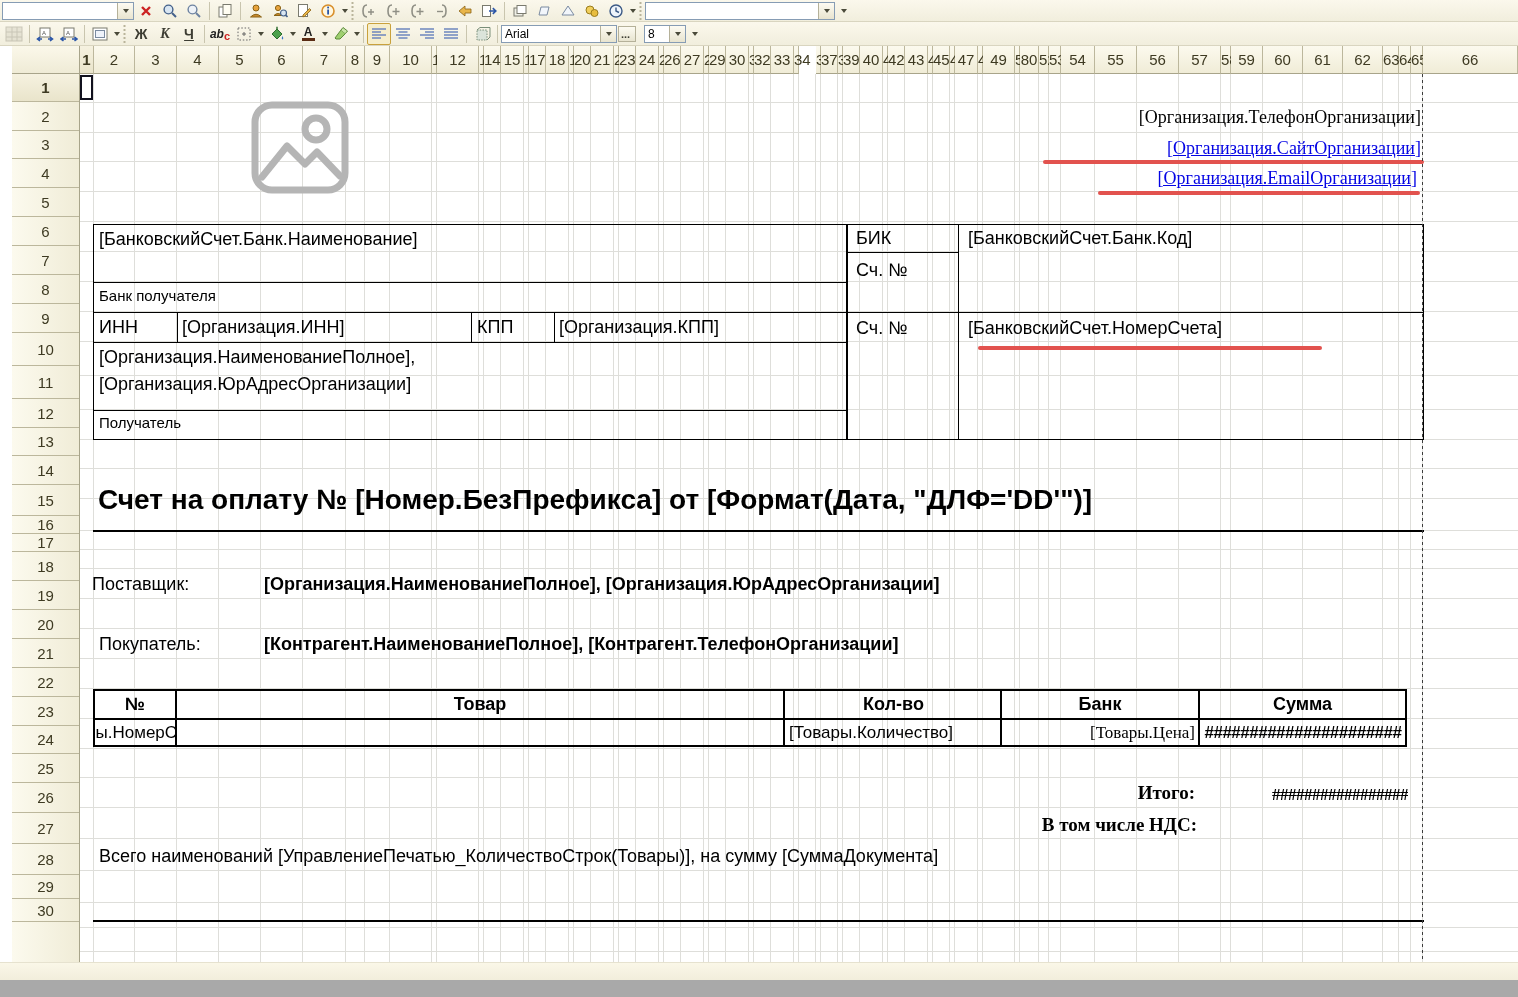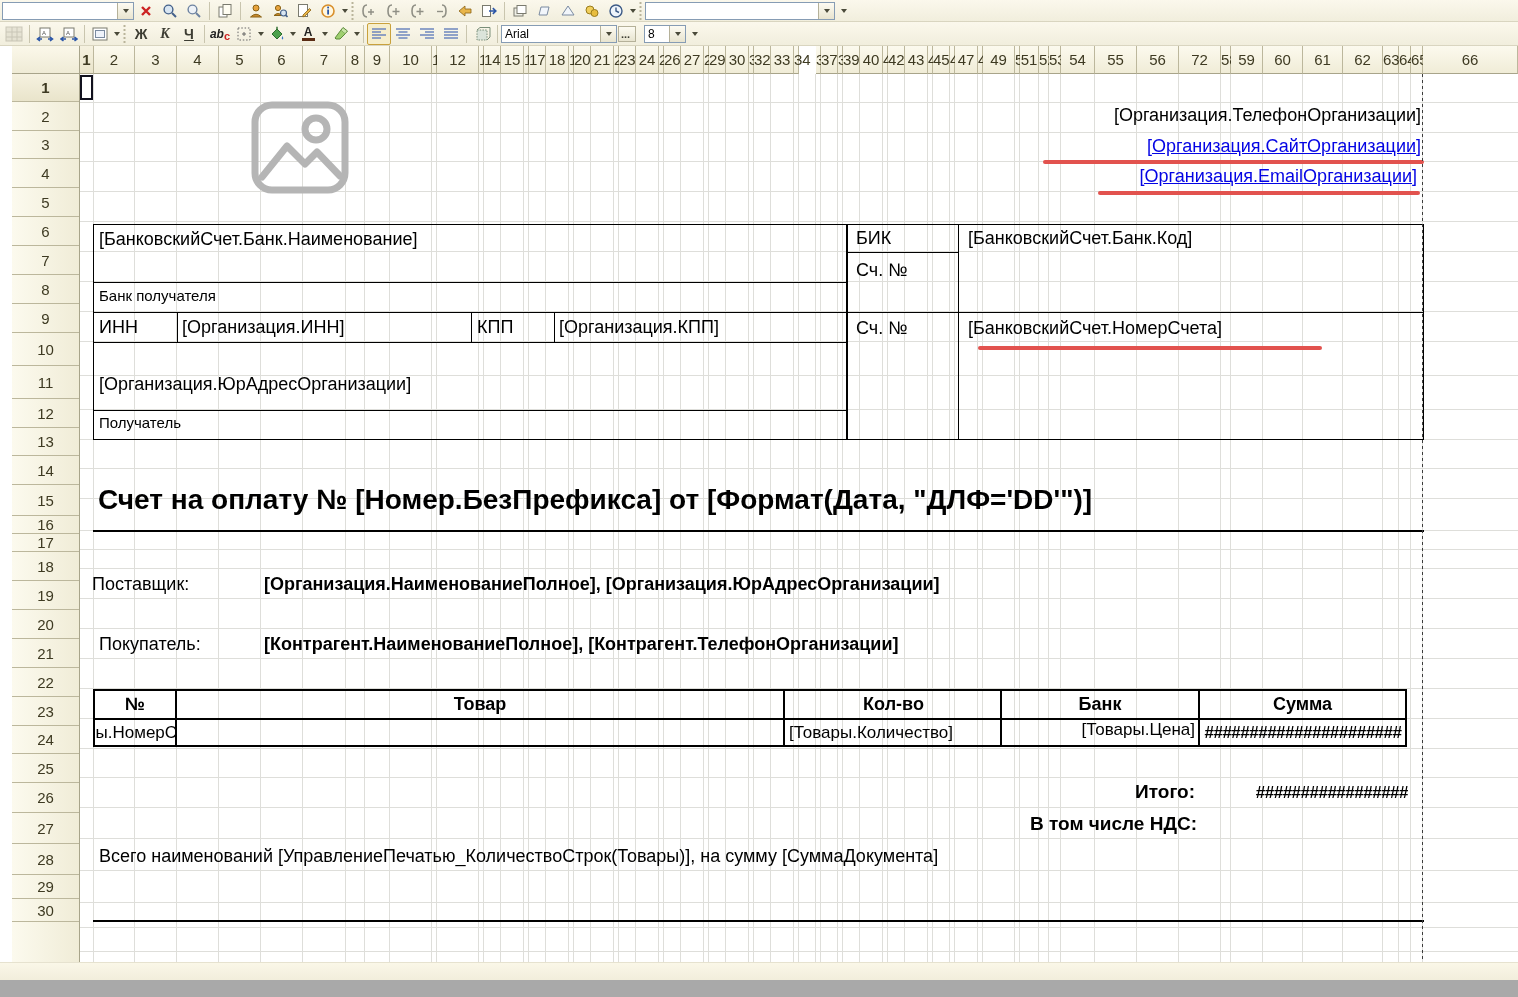--- a/index.html
+++ b/index.html
@@ -34,21 +34,21 @@
   #rowheads{position:absolute;left:12px;top:74px;width:68px;height:888px;overflow:hidden;background:linear-gradient(90deg,#fcfaee,#f0ecd7);border-right:1px solid #a8a48a;box-sizing:border-box;}
   .rowh{width:67px;text-align:center;font-size:15px;color:#3e3a22;box-sizing:border-box;border-bottom:1px solid #bcb79c;display:flex;align-items:center;justify-content:center;overflow:visible;}
   .rowh.sel{font-weight:bold;background:linear-gradient(#f6f2e0,#e9e4cb);}
 
   
   #grid{position:absolute;left:80px;top:74px;width:1438px;height:888px;background:#fff;overflow:hidden;}
   .glv{position:absolute;top:0;width:1px;height:888px;background:#dededa;}
   .glh{position:absolute;left:0;height:1px;width:1438px;background:#dededa;}
   #cursor{position:absolute;left:0;top:1px;width:13px;height:25px;border:2px solid #11111e;background:#fff;box-sizing:border-box;}
   .abs{position:absolute;white-space:nowrap;}
-  .clipR{display:flex;justify-content:flex-end;overflow:hidden;}
+  .clipR{display:flex;justify-content:flex-end;align-items:center;overflow:hidden;font-family:Liberation Serif, serif;}
   .clipC{display:flex;justify-content:center;align-items:center;overflow:hidden;}
   .t18{font-size:18px;color:#000;}
   .t15{font-size:15px;color:#000;}
   .bold{font-weight:bold;}
   .link{color:#0404e4;text-decoration:underline;font-size:18px;}
   .redline{position:absolute;height:4px;background:#e2524e;border-radius:2px;}
   .bl{position:absolute;background:#000;}
   .dashv{position:absolute;left:1342px;top:0;width:1px;height:888px;
     background:repeating-linear-gradient(#3c3c3c 0 3px,transparent 3px 6px);}
   .hash{font-weight:bold;font-size:17px;letter-spacing:-.5px;}
@@ -366,27 +366,27 @@
       <div class="colh" style="width: 5px;">41</div>
       <div class="colh" style="width: 17px;">42</div>
       <div class="colh" style="width: 23px;">43</div>
       <div class="colh" style="width: 5px;">44</div>
       <div class="colh" style="width: 17px;">45</div>
       <div class="colh" style="width: 5px;">46</div>
       <div class="colh" style="width: 23px;">47</div>
       <div class="colh" style="width: 5px;">48</div>
       <div class="colh" style="width: 32px;">49</div>
       <div class="colh" style="width: 5px;">50</div>
-      <div class="colh" style="width: 19px;">51</div>
+      <div class="colh" style="width: 19px;">80</div>
       <div class="colh" style="width: 10px;">52</div>
       <div class="colh" style="width: 12px;">53</div>
       <div class="colh" style="width: 34px;">54</div>
       <div class="colh" style="width: 42px;">55</div>
       <div class="colh" style="width: 42px;">56</div>
-      <div class="colh" style="width: 42px;">72</div>
+      <div class="colh" style="width: 42px;">57</div>
       <div class="colh" style="width: 10px;">58</div>
       <div class="colh" style="width: 32px;">59</div>
       <div class="colh" style="width: 40px;">60</div>
       <div class="colh" style="width: 40px;">61</div>
       <div class="colh" style="width: 40px;">62</div>
       <div class="colh" style="width: 16px;">63</div>
       <div class="colh" style="width: 12px;">64</div>
       <div class="colh" style="width: 12px;">65</div>
       <div class="colh" style="width: 95px;">66</div>
     </div>
@@ -555,20 +555,21 @@
   <div class="bl" style="left:878px;top:150px;width:1px;height:216px"></div>
   <div class="bl" style="left:767px;top:178px;width:112px;height:1px"></div>
   <div class="bl" style="left:767px;top:238px;width:577px;height:1px"></div>
 
   <div class="abs t18" style="left:19px;top:155px">[БанковскийСчет.Банк.Наименование]</div>
   <div class="abs t15" style="left:19px;top:213px">Банк получателя</div>
   <div class="abs t18" style="left:19px;top:243px">ИНН</div>
   <div class="abs t18" style="left:102px;top:243px">[Организация.ИНН]</div>
   <div class="abs t18" style="left:397px;top:243px">КПП</div>
   <div class="abs t18" style="left:479px;top:243px">[Организация.КПП]</div>
+  <div class="abs t18" style="left:19px;top:273px">[Организация.НаименованиеПолное],</div>
   <div class="abs t18" style="left:19px;top:300px">[Организация.ЮрАдресОрганизации]</div>
   <div class="abs t15" style="left:19px;top:340px">Получатель</div>
   <div class="abs t18" style="left:776px;top:154px">БИК</div>
   <div class="abs t18" style="left:888px;top:154px">[БанковскийСчет.Банк.Код]</div>
   <div class="abs t18" style="left:776px;top:186px">Сч. №</div>
   <div class="abs t18" style="left:776px;top:244px">Сч. №</div>
   <div class="abs t18" style="left:888px;top:244px">[БанковскийСчет.НомерСчета]</div>
   <div class="redline" style="left:898px;top:272px;width:344px"></div>
 
   <div class="abs bold" style="left:18px;top:410px;font-size:28px">Счет на оплату № [Номер.БезПрефикса] от [Формат(Дата, "ДЛФ='DD'")]</div>

